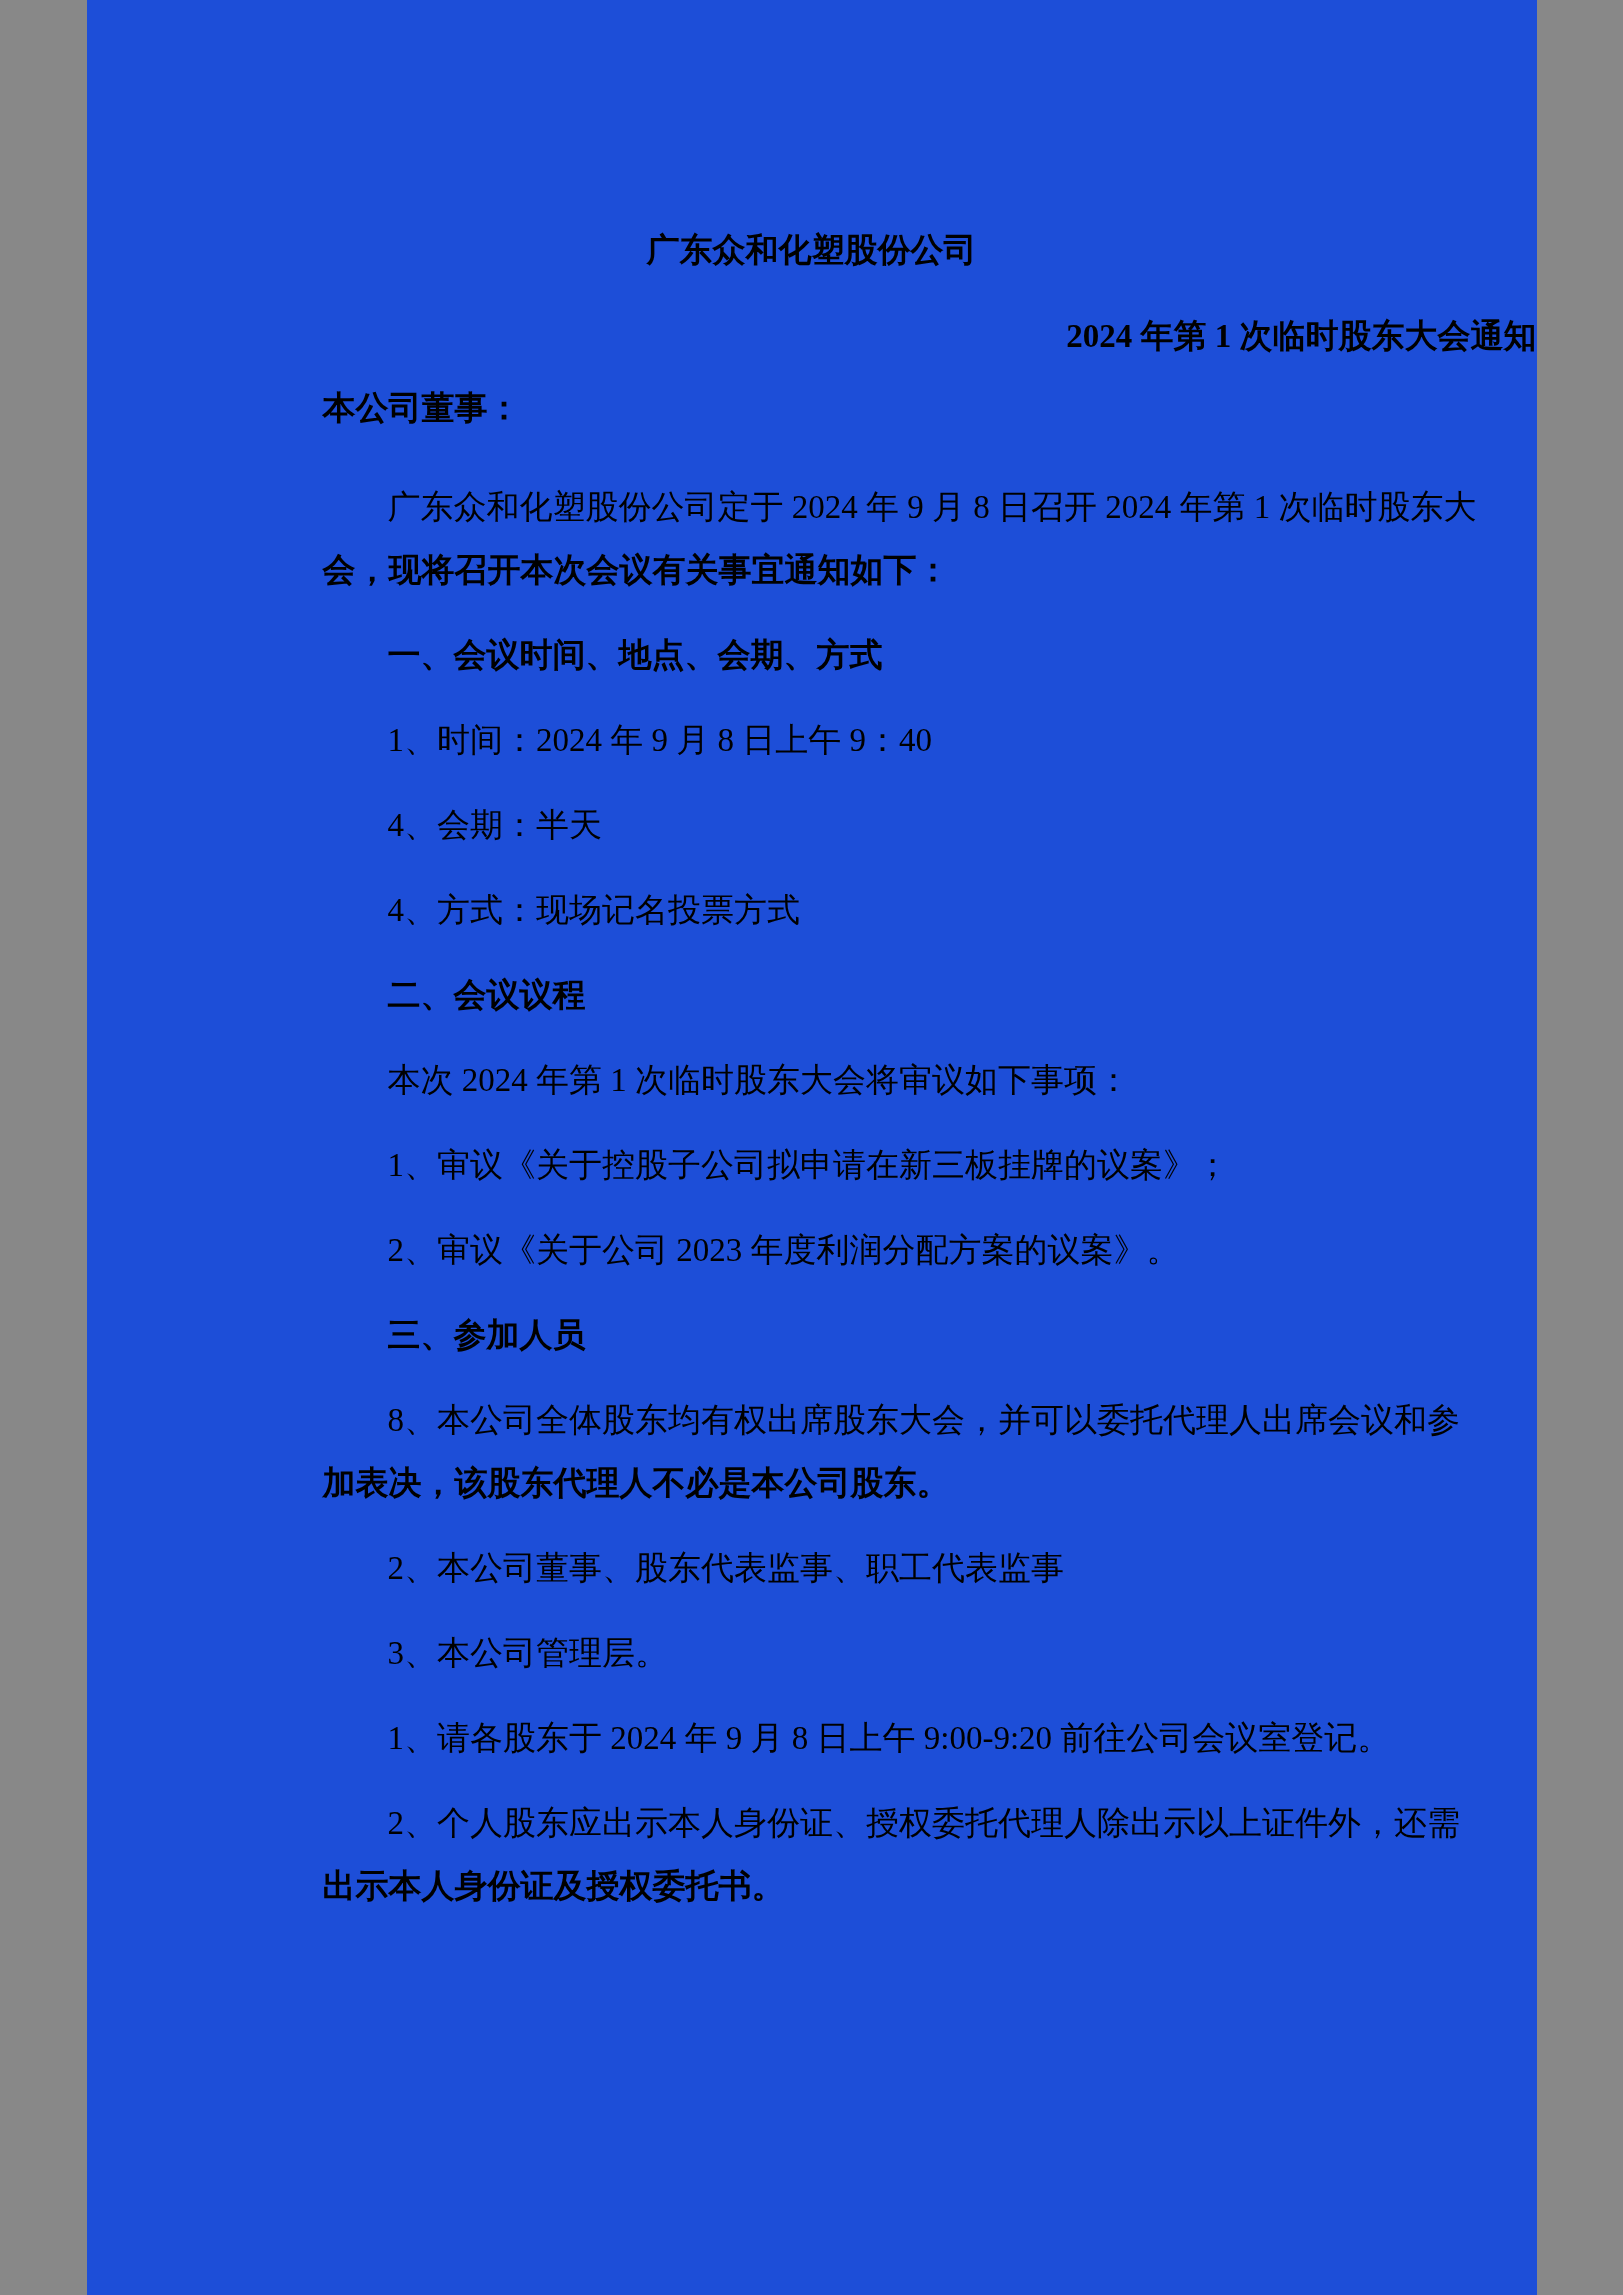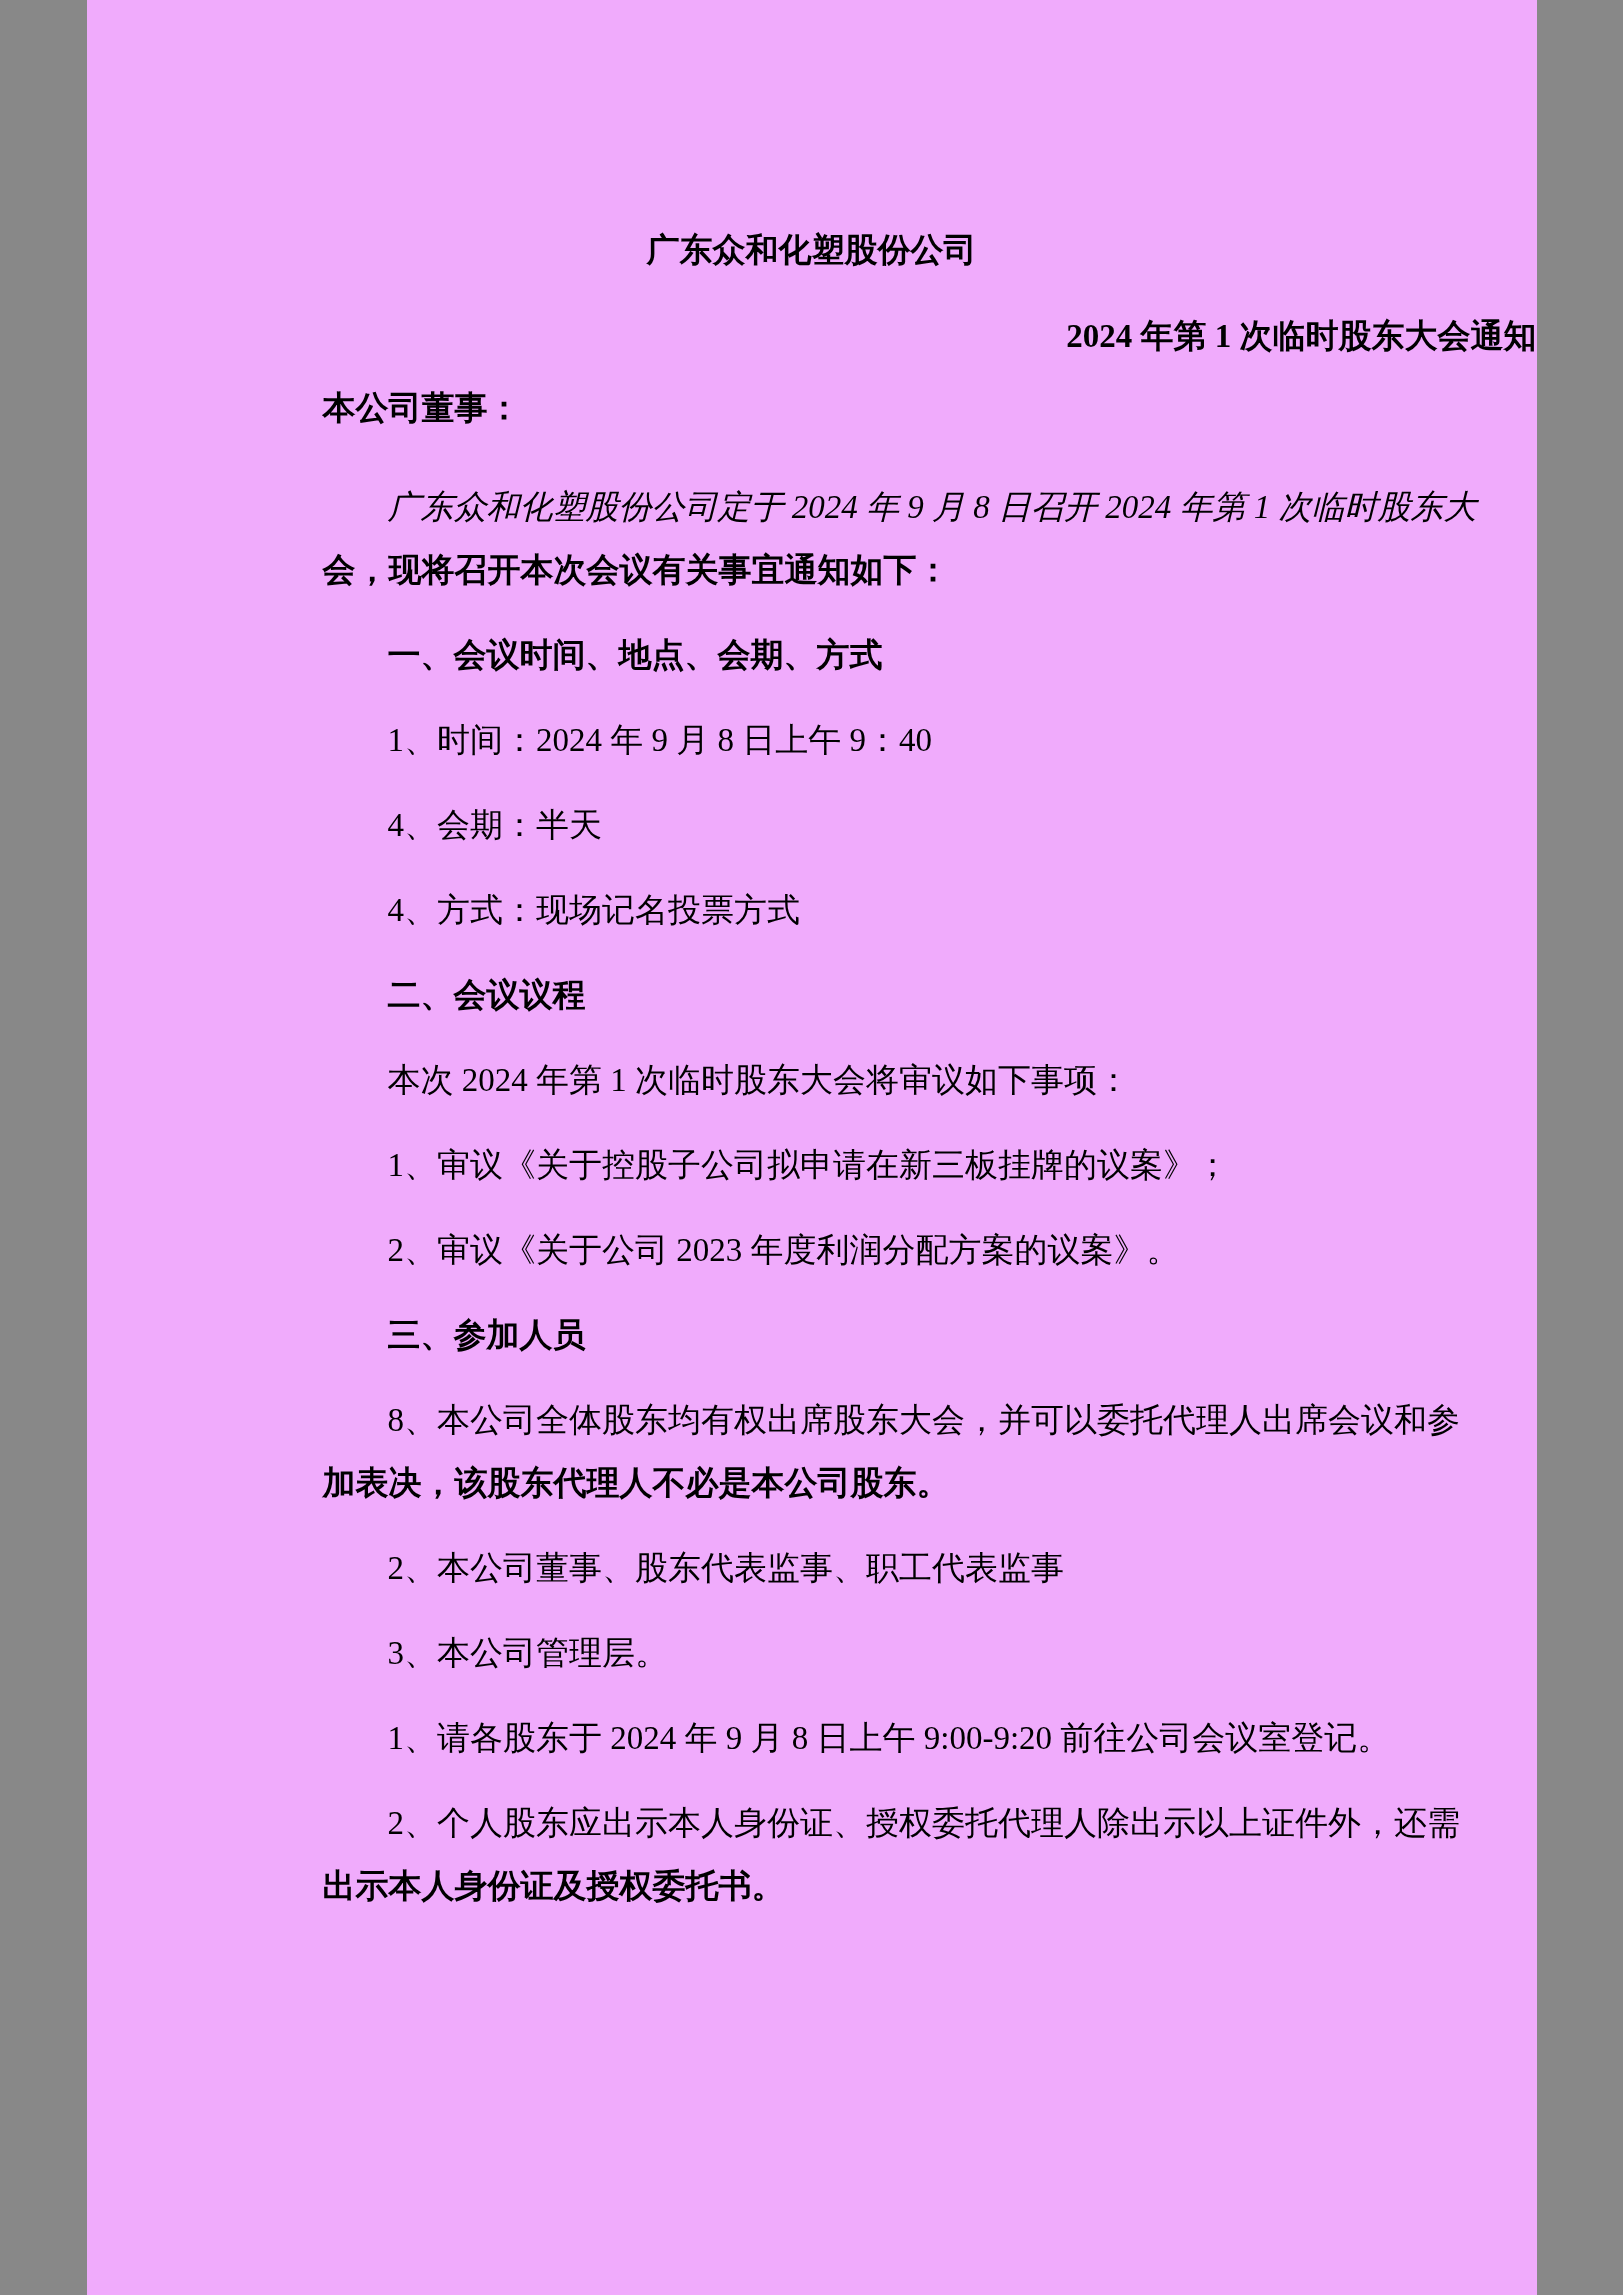--- a/index.html
+++ b/index.html
@@ -1,21 +1,21 @@
 <!DOCTYPE html>
 <html style="font-size:10.5px"><head>
 <meta charset="utf-8">
 <style>
   html, body { margin: 0; padding: 0; background: #888; }
   .page {
     position: relative;
     width: 1450px;
     height: 2295px;
     margin: 0 auto;
-    background: #f0abfc;
+    background: #1d4ed8;
     color: #000000;
     font-family: "Liberation Serif", "DejaVu Serif", serif;
     overflow: hidden;
   }
   .doc {
     padding: 219px 243px 0 236px;
   }
   .line {
     font-size: 33px;
     line-height: 63px;
@@ -26,21 +26,21 @@
   .bold   { font-weight: 700; }
   .center {
     text-align: center;
     margin-left: -236px;
     margin-right: -243px;
     white-space: normal;
   }
   .mt-std   { margin-top: 22px; }
   .mt-sub   { margin-top: 23px; text-align: right; }
   .mt-sal   { margin-top: 9.2px; }
-  .mt-intro { margin-top: 36px; font-style: italic; }
+  .mt-intro { margin-top: 36px; }
   .mt-wrap  { margin-top: 0; font-weight: bold; }
 </style>
 </head>
 <body>
 
 <div class="page">
   <div class="doc">
 
     <div class="line center bold">广东众和化塑股份公司</div>
 

